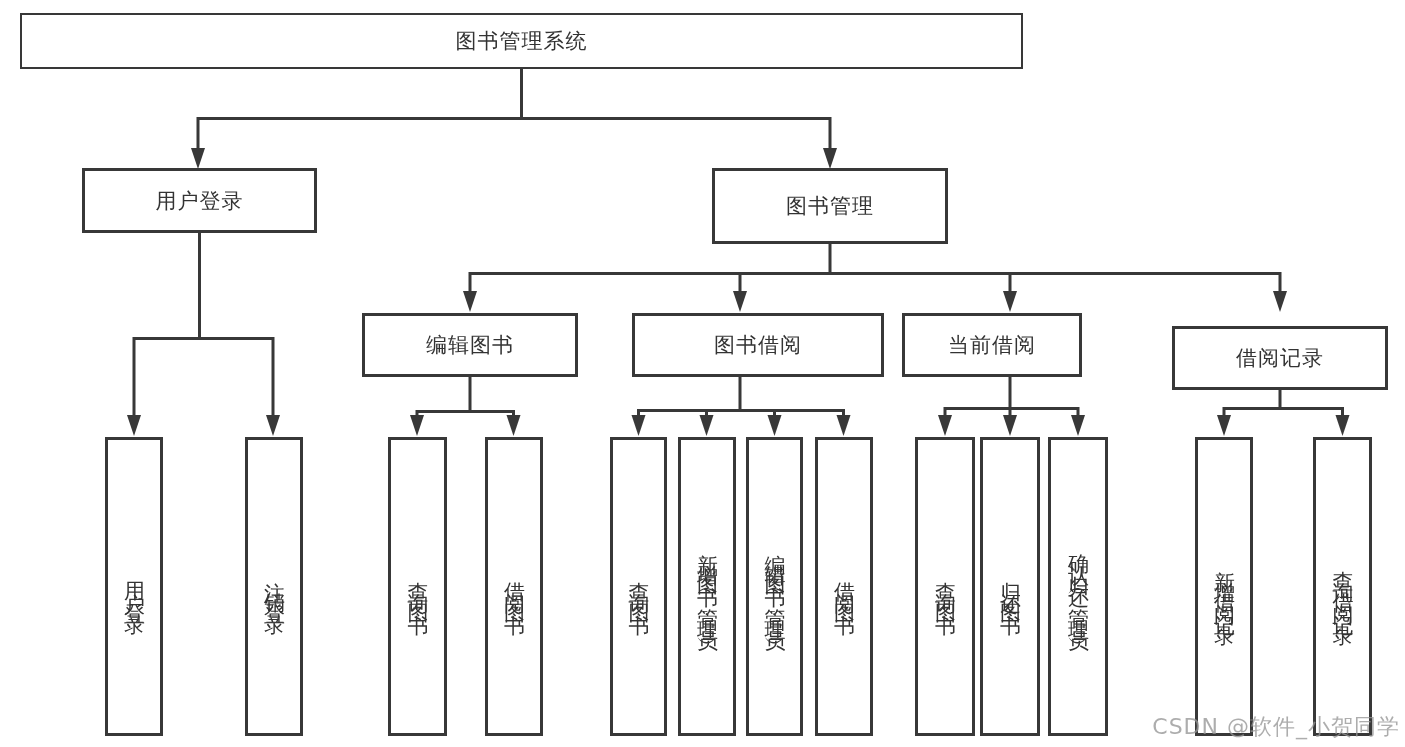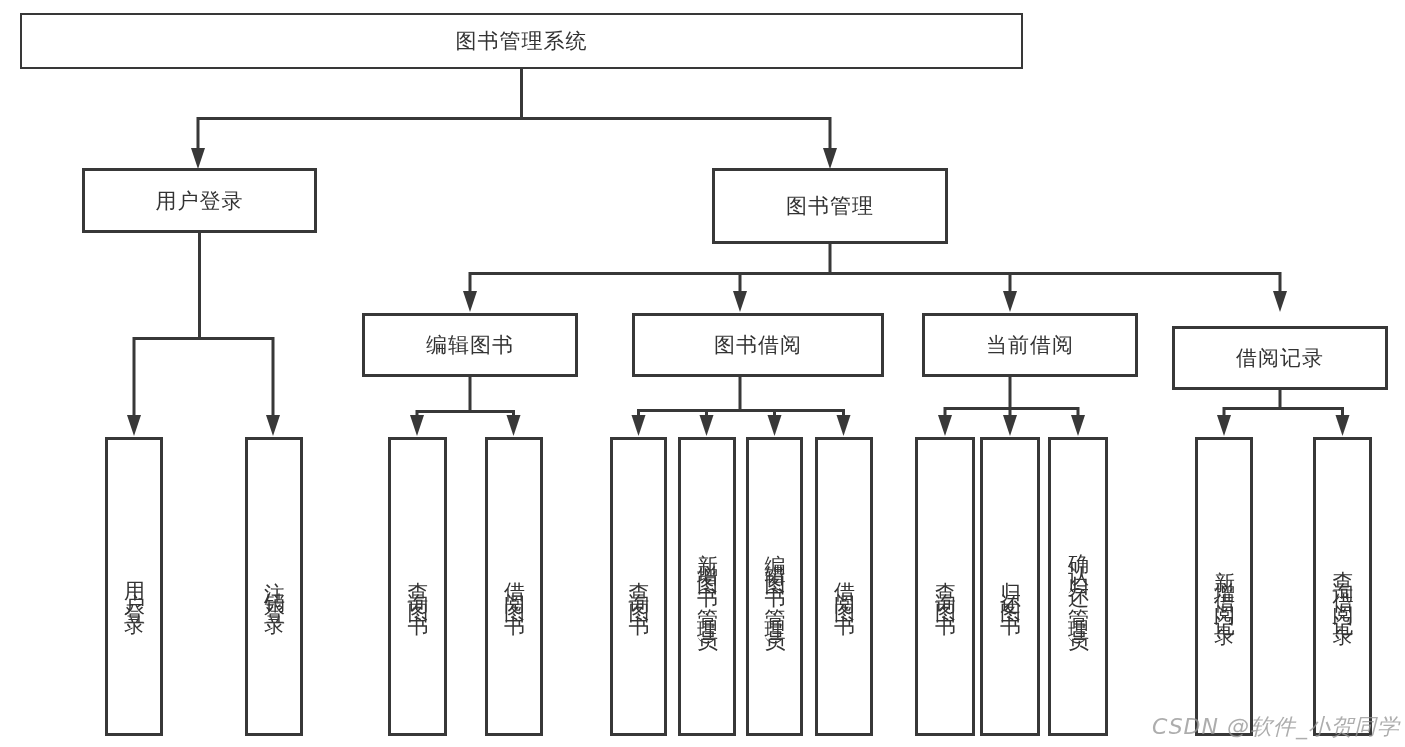--- a/index.html
+++ b/index.html
@@ -48,21 +48,20 @@
   }
   .watermark {
     position: absolute;
     top: 712px;
     right: 5px;
     font-size: 22px;
     color: rgba(150, 150, 150, 0.78);
     letter-spacing: 1px;
     white-space: nowrap;
     z-index: 5;
-    font-style: italic;
   }
 </style>
 </head>
 <body>
 
 <div class="canvas">
 
   <svg class="wires" width="1405" height="747" viewBox="0 0 1405 747">
     <g stroke="#383838" stroke-width="3" fill="none">
 
@@ -116,21 +115,21 @@
   <div class="box" style="left:712px;top:168px;width:236px;height:76px">
     <span class="hlabel">图书管理</span>
   </div>
 
   <div class="box" style="left:362px;top:313px;width:216px;height:64px">
     <span class="hlabel">编辑图书</span>
   </div>
   <div class="box" style="left:632px;top:313px;width:252px;height:64px">
     <span class="hlabel">图书借阅</span>
   </div>
-  <div class="box" style="left:922px;top:313px;width:216px;height:64px">
+  <div class="box" style="left:902px;top:313px;width:180px;height:64px">
     <span class="hlabel">当前借阅</span>
   </div>
   <div class="box" style="left:1172px;top:326px;width:216px;height:64px">
     <span class="hlabel">借阅记录</span>
   </div>
 
   <div class="box" style="left:105px;top:437px;width:58px;height:299px">
     <span class="vlabel">用户登录</span>
   </div>
   <div class="box" style="left:245px;top:437px;width:58px;height:299px">

